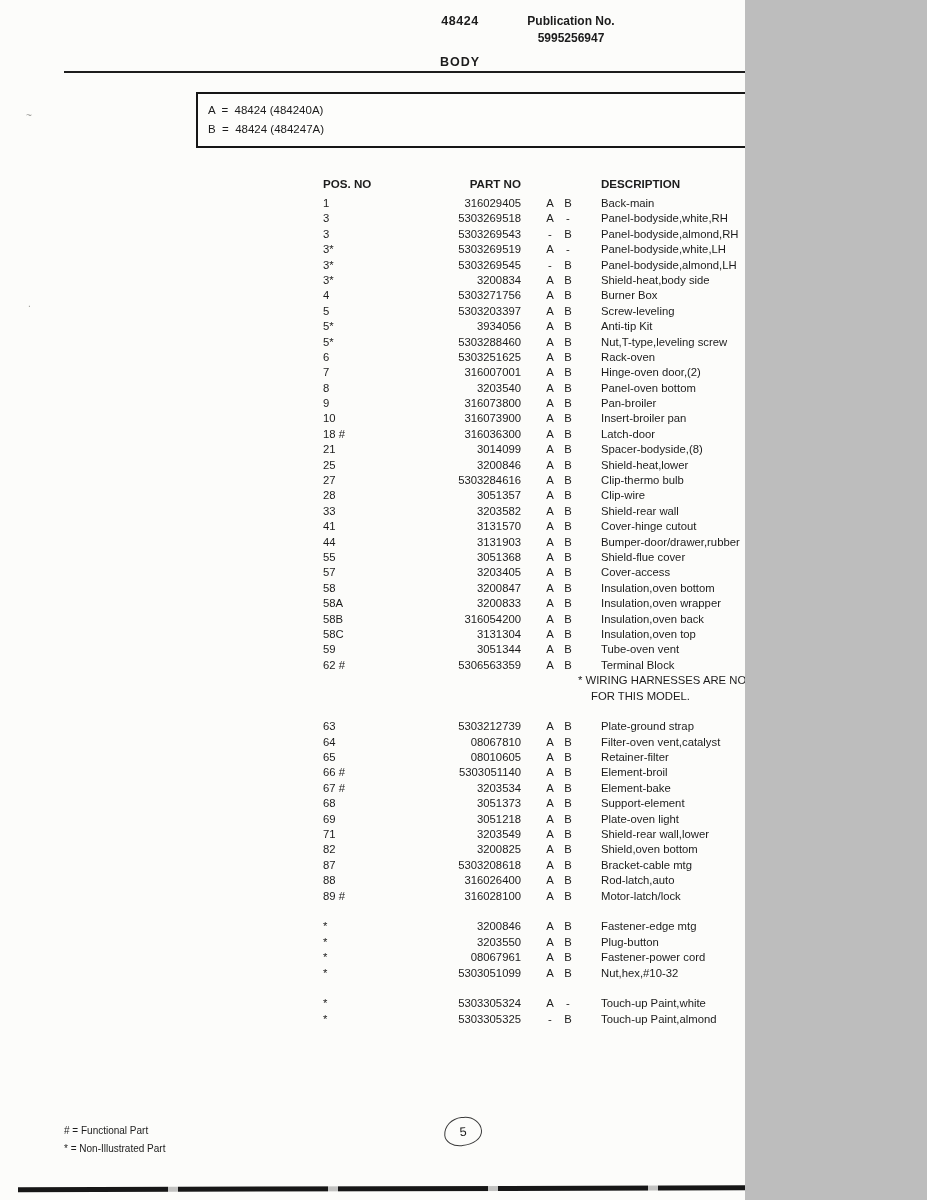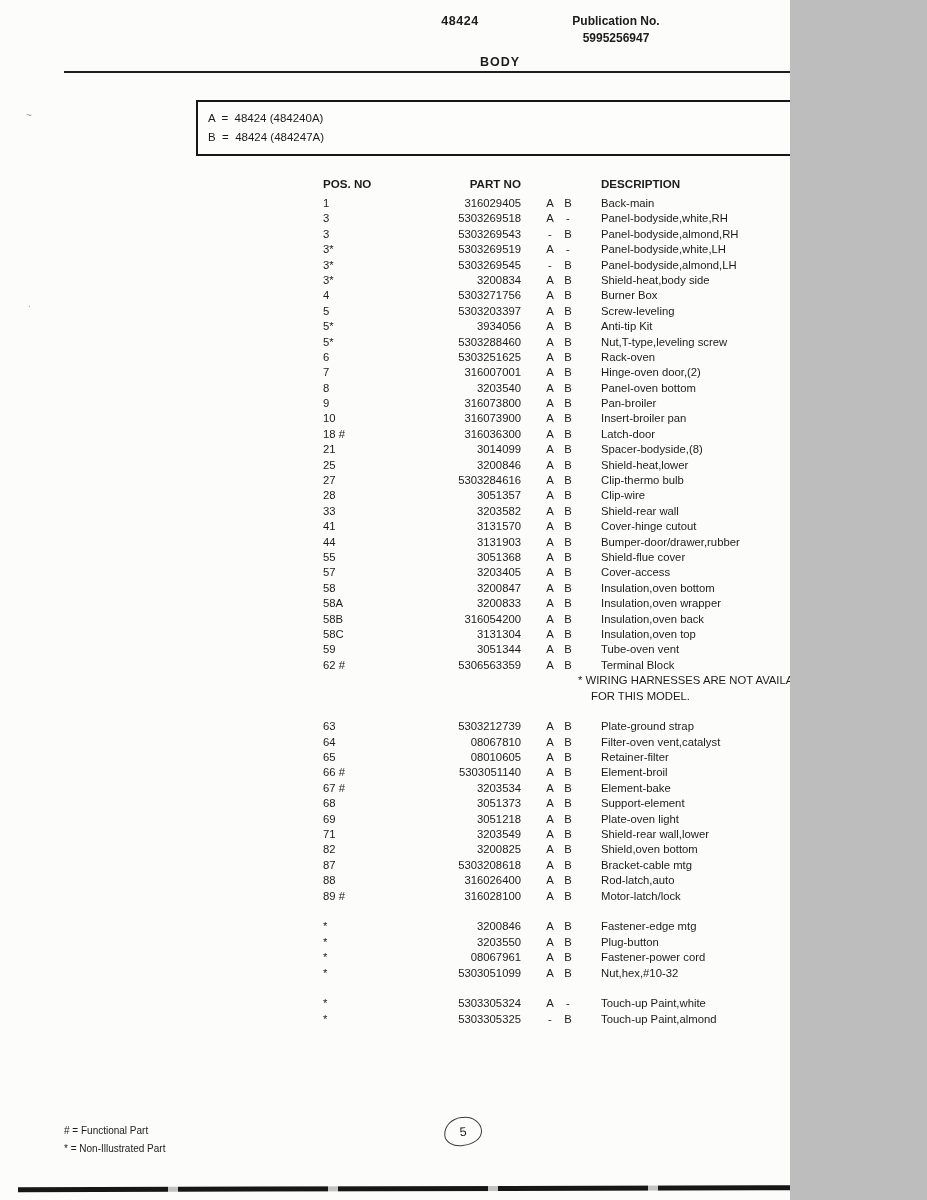--- a/index.html
+++ b/index.html
@@ -3,28 +3,27 @@
 <meta charset="utf-8">
 <style>
   html,body{margin:0;padding:0;background:#bdbdbd;}
   .page{
     position:relative;
     width:745px;height:1200px;
     background:#fcfcfa;
     font-family:"Liberation Sans", sans-serif;
     color:#1c1c1c;
     overflow:hidden;
-    padding-left:45px;
   }
   .model-no{position:absolute;top:14px;left:390px;width:140px;text-align:center;font-size:12.5px;font-weight:bold;letter-spacing:.5px;}
   .pub{position:absolute;top:13px;right:74px;width:200px;text-align:center;font-size:12px;font-weight:bold;line-height:17px;}
-  .section{position:absolute;top:55px;left:400px;width:120px;text-align:right;font-size:12.5px;font-weight:bold;letter-spacing:1px;}
+  .section{position:absolute;top:55px;left:400px;width:120px;text-align:center;font-size:12.5px;font-weight:bold;letter-spacing:1px;}
   .rule{position:absolute;top:71px;left:64px;width:828px;height:2px;background:#1d1d1d;}
   .legend-box{
-    position:absolute;top:100px;left:196px;width:622px;height:56px;
+    position:absolute;top:92px;left:196px;width:622px;height:56px;
     border:2px solid #161616;background:#fdfdfb;
     padding:7px 0 0 10px;box-sizing:border-box;
   }
   .legend-line{font-size:11.5px;line-height:19px;white-space:pre;}
   .table{position:absolute;top:176px;left:300px;width:608px;font-size:11.3px;}
   .trow{display:flex;height:15.4px;line-height:15.4px;align-items:baseline;}
   .thead{height:20px;font-weight:bold;font-size:11.6px;}
   .c-pos{width:100px;flex:0 0 100px;margin-left:23px;}
   .c-part{width:98px;flex:0 0 98px;text-align:right;}
   .c-a{width:18px;flex:0 0 18px;margin-left:20px;text-align:center;}

